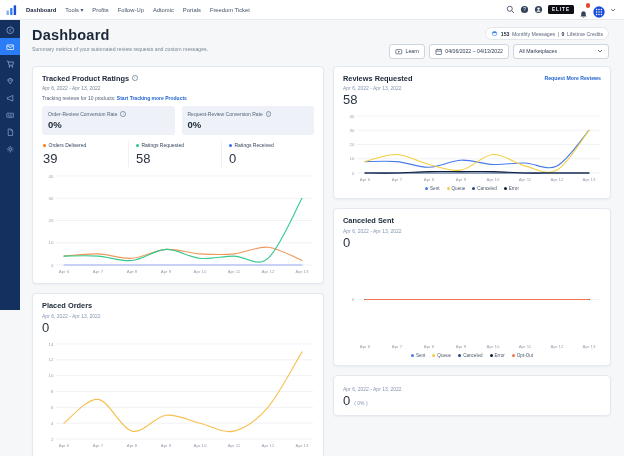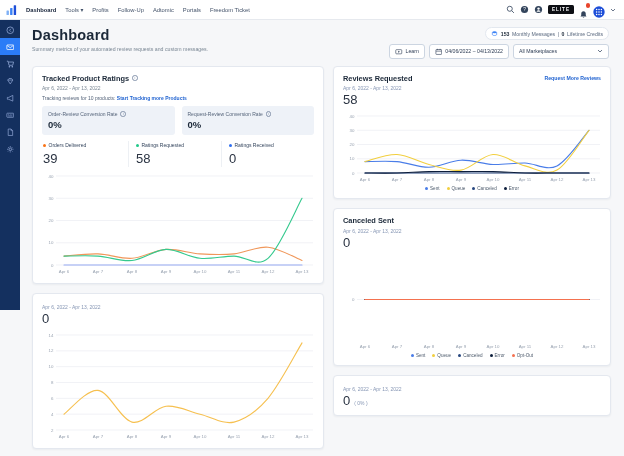--- a/index.html
+++ b/index.html
@@ -305,20 +305,21 @@
             <text x="192" y="101" text-anchor="middle" font-size="4.4" fill="#9aa4b2" font-family="Liberation Sans,sans-serif">Apr 11</text>
             <text x="226" y="101" text-anchor="middle" font-size="4.4" fill="#9aa4b2" font-family="Liberation Sans,sans-serif">Apr 12</text>
             <text x="260" y="101" text-anchor="middle" font-size="4.4" fill="#9aa4b2" font-family="Liberation Sans,sans-serif">Apr 13</text>
             <path d="M22.0,84.1C27.7,83.7 44.7,81.5 56.0,81.9C67.3,82.2 78.7,87.1 90.0,86.3C101.3,85.6 112.7,78.2 124.0,77.4C135.3,76.7 146.7,81.1 158.0,81.9C169.3,82.6 180.7,83.0 192.0,81.9C203.3,80.8 214.7,74.1 226.0,75.2C237.3,76.3 254.3,86.3 260.0,88.5" fill="none" stroke="#f0975a" stroke-width="1.1" stroke-linecap="round"></path>
             <path d="M22.0,84.1C27.7,84.1 44.7,83.4 56.0,84.1C67.3,84.8 78.7,89.7 90.0,88.5C101.3,87.4 112.7,77.8 124.0,77.4C135.3,77.1 146.7,85.2 158.0,86.3C169.3,87.4 180.7,84.1 192.0,84.1C203.3,84.1 214.7,96.0 226.0,86.3C237.3,76.7 254.3,36.3 260.0,26.3" fill="none" stroke="#35c98e" stroke-width="1.1" stroke-linecap="round"></path>
             <path d="M22.0,93.0C27.7,93.0 44.7,93.0 56.0,93.0C67.3,93.0 78.7,93.0 90.0,93.0C101.3,93.0 112.7,93.0 124.0,93.0C135.3,93.0 146.7,93.0 158.0,93.0C169.3,93.0 180.7,93.0 192.0,93.0C203.3,93.0 214.7,93.0 226.0,93.0C237.3,93.0 254.3,93.0 260.0,93.0" fill="none" stroke="#95aaf2" stroke-width="1.1" stroke-linecap="round"></path>
           </svg>
       </div>
 
       <div class="card">
+        <div class="card-title">Placed Orders</div>
         <div class="card-date">Apr 6, 2022 - Apr 13, 2022</div>
         <div class="big-num">0</div>
         <svg class="chart" width="272" height="110">
             <line x1="14" y1="99" x2="271" y2="99" stroke="#ebedf2" stroke-width="0.7"></line>
             <text x="11.5" y="100.6" text-anchor="end" font-size="4.4" fill="#9aa4b2" font-family="Liberation Sans,sans-serif">2</text>
             <line x1="14" y1="83.16666666666667" x2="271" y2="83.16666666666667" stroke="#ebedf2" stroke-width="0.7"></line>
             <text x="11.5" y="84.76666666666667" text-anchor="end" font-size="4.4" fill="#9aa4b2" font-family="Liberation Sans,sans-serif">4</text>
             <line x1="14" y1="67.33333333333334" x2="271" y2="67.33333333333334" stroke="#ebedf2" stroke-width="0.7"></line>
             <text x="11.5" y="68.93333333333334" text-anchor="end" font-size="4.4" fill="#9aa4b2" font-family="Liberation Sans,sans-serif">6</text>
             <line x1="14" y1="51.5" x2="271" y2="51.5" stroke="#ebedf2" stroke-width="0.7"></line>

